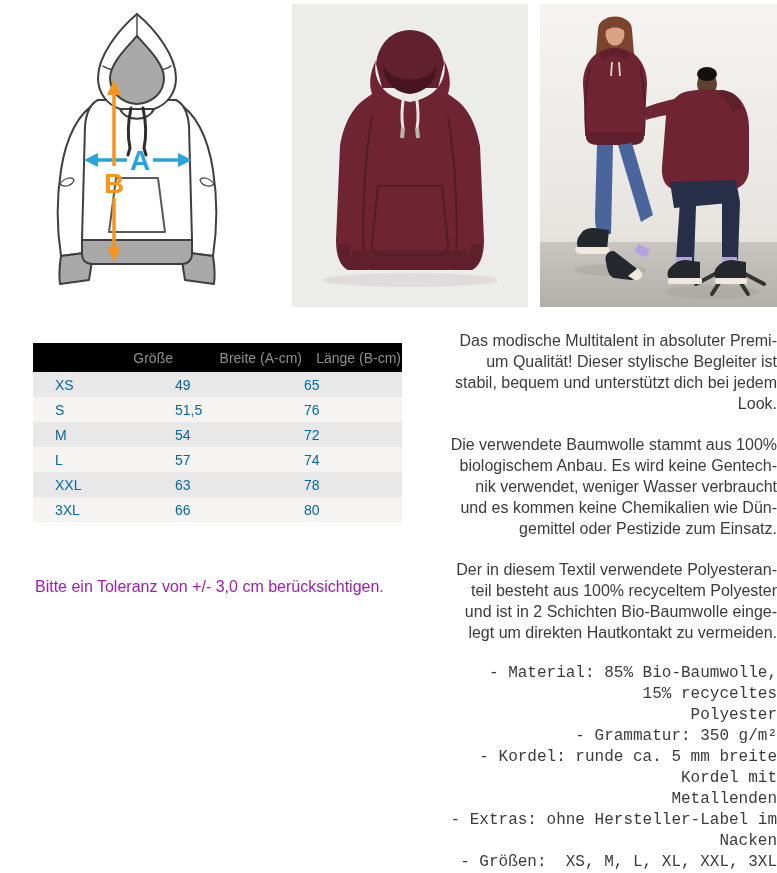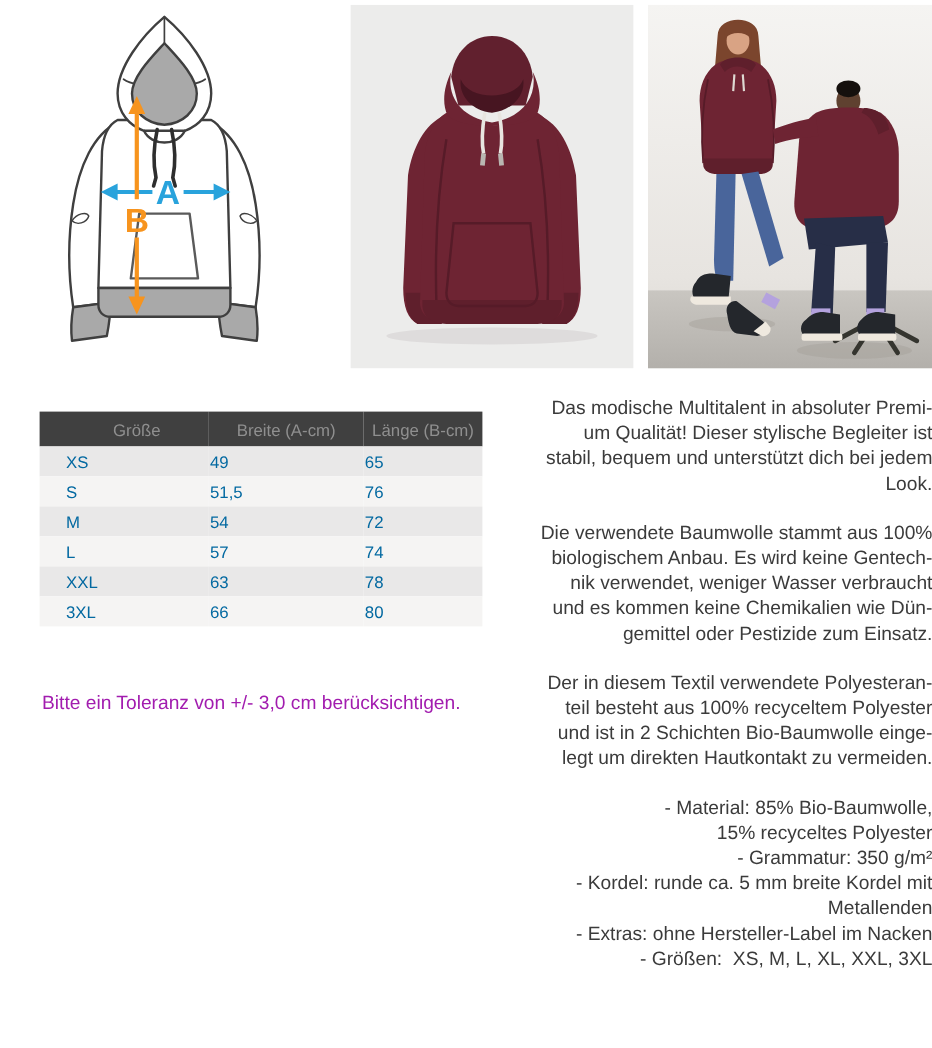--- a/index.html
+++ b/index.html
@@ -12,42 +12,42 @@
   #product-panel{left:292px;top:4px;width:236px;height:303px;}
   #models-panel{left:540px;top:4px;width:237px;height:303px;}
   .panel svg{display:block;width:100%;height:100%;}
 
   table.size-table{
     position:absolute;left:33px;top:343px;width:342px;
     border-collapse:collapse;table-layout:fixed;
     font-size:14px;
   }
   .size-table th{
-    color:#8f8f8f;font-weight:400;text-align:center;height:27px;background:#404040;
+    color:#8f8f8f;font-weight:400;text-align:right;height:27px;background:#000000;
   }
   .size-table td{
     color:#0369a1;text-align:left;height:23px;
   }
   .size-table th:nth-child(1),.size-table td:nth-child(1){width:118px;padding-left:22px;}
   .size-table th:nth-child(2),.size-table td:nth-child(2){width:127px;}
   .size-table th:nth-child(3),.size-table td:nth-child(3){width:97px;}
   .size-table tbody tr:nth-child(odd) td{background:#e9e8e8;}
   .size-table tbody tr:nth-child(even) td{background:#f5f4f3;}
 
   .tolerance-note{
     position:absolute;left:35px;top:578px;
     font-size:16px;color:#a21caf;
   }
 
   .description{
     position:absolute;left:420px;top:330px;width:357px;
     font-size:16px;line-height:21px;color:#3b3b3b;
   }
   .description p{margin:0 0 20px 0;white-space:pre-wrap;text-align:right;}
-  .description p:last-child{margin-bottom:0;}
+  .description p:last-child{margin-bottom:0;font-family:Liberation Mono, monospace;}
 </style>
 </head>
 <body>
 
 <div class="panel" id="diagram-panel">
   <svg viewBox="0 0 232 292">
     <g stroke="#3f3f3f" stroke-width="2" fill="#ffffff" stroke-linejoin="round" stroke-linecap="round">
 
       <path d="M68,94 C48,104 36,130 31,162 C26,194 27,222 31,248 L62,244 C60,206 61,170 64,140 Z"></path>
       <path d="M31,248 C29,260 29,268 30,276 L59,272 C61,262 62,252 62,244 Z" fill="#A9A9A9"></path>

